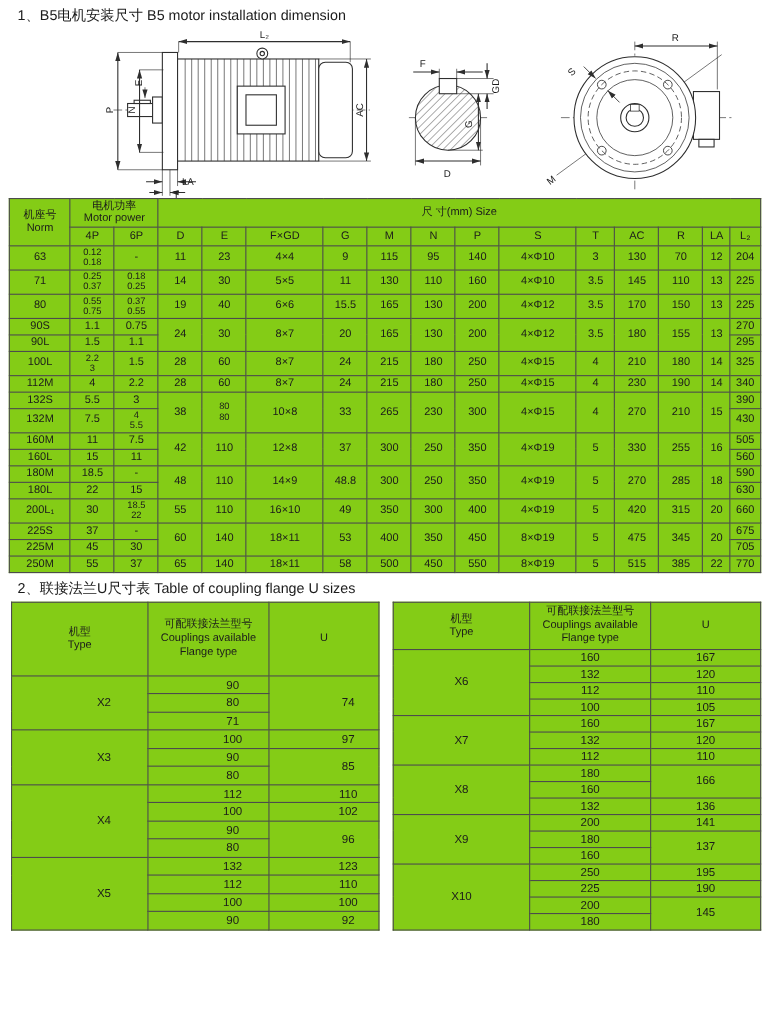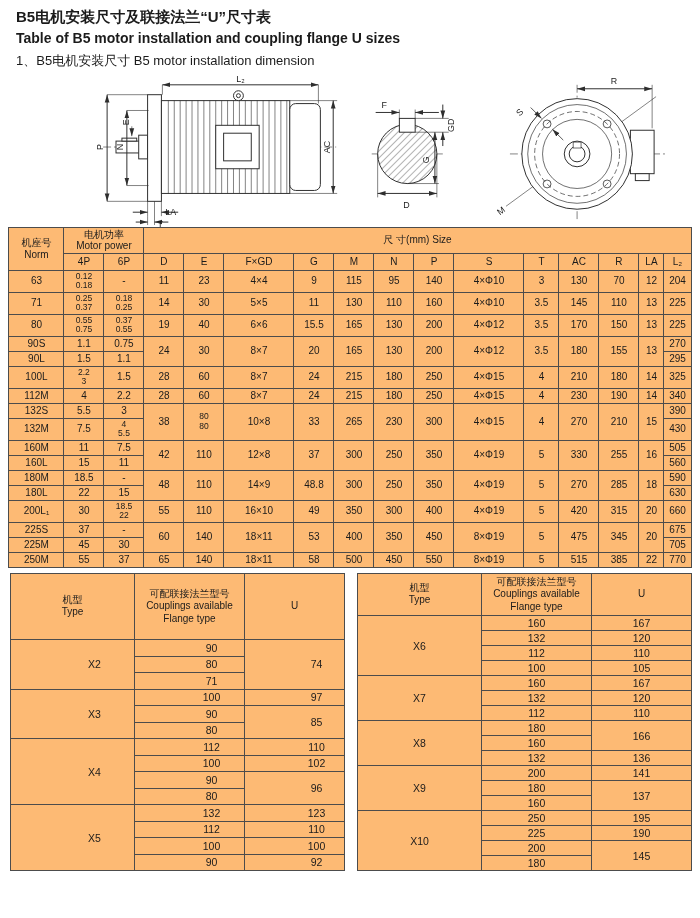--- a/index.html
+++ b/index.html
@@ -8,43 +8,39 @@
     width:700px; height:918px; background:#ffffff; overflow:hidden;
     font-family:"Liberation Sans","DejaVu Sans",sans-serif; color:#1b1b1b;
   }
   .page { width:700px; height:918px; position:relative; }
   .titles { padding:8px 0 0 16px; }
   .title-zh { font-size:15px; font-weight:bold; line-height:1.25; white-space:pre-line; }
   .title-en { font-size:14px; font-weight:bold; line-height:1.3; margin-top:2px; }
   .section-label { margin:6px 17px 0 16px; font-size:13px; line-height:1.2; }
   svg.drawings { display:block; width:700px; height:156px; margin-top:2px; }
   svg text { font-family:"Liberation Sans","DejaVu Sans",sans-serif; font-size:9px; fill:#1b1b1b; }
-  table { border-collapse:collapse; table-layout:fixed; background:#fdba74; }
+  table { border-collapse:collapse; table-layout:fixed; background:#84cc16; }
   td,th { border:1px solid #4c4c4c; text-align:center; vertical-align:middle;
           padding:1px 0; white-space:pre-line; font-weight:normal; overflow:hidden; }
   #t1 { width:680px; margin:0 auto; font-size:10px; border:1.5px solid #3a3a3a; }
   #t1 td { height:15px; line-height:1.2; }
   #t1 th { height:17px; line-height:1.15; font-size:10px; }
   .stacked { font-size:8.5px !important; line-height:1.12 !important; }
   .note { margin:4px 0 0 12px; font-size:10.5px; }
   .twin { display:flex; gap:12px; margin:5px 10px 0 10px; }
   #t2l,#t2r { width:334px; font-size:10.5px; border:1.5px solid #3a3a3a; }
   #t2l th,#t2r th { font-size:10px; line-height:1.25; padding:2px 0; }
   #t2l td { height:16.5px;padding-left:44px; }
   #t2r td { height:13px; }
 </style>
 </head>
 <body>
 
 <div class="page">
 
-  <div class="titles">
-    <div class="title-zh">B5电机安装尺寸及联接法兰“U”尺寸表</div>
-    <div class="title-en">Table of B5 motor installation and coupling flange U sizes</div>
-  </div>
 
   <div class="section-label">1、B5电机安装尺寸  B5 motor installation dimension</div>
 
   <svg class="drawings" viewBox="0 0 700 158">
     <defs>
       <marker id="ae" markerWidth="9" markerHeight="8" refX="8" refY="3" orient="auto" markerUnits="userSpaceOnUse">
         <path d="M0,0.6 L8,3 L0,5.4 z" fill="#2e2e2e"></path>
       </marker>
       <marker id="as" markerWidth="9" markerHeight="8" refX="8" refY="3" orient="auto-start-reverse" markerUnits="userSpaceOnUse">
         <path d="M0,0.6 L8,3 L0,5.4 z" fill="#2e2e2e"></path>
@@ -468,20 +464,21 @@
           <td>5</td>
           <td>515</td>
           <td>385</td>
           <td>22</td>
           <td>770</td>
         </tr>
       </tbody>
     </table>
 
 
+  <div class="section-label">2、联接法兰U尺寸表  Table of coupling flange U sizes</div>
 
   <div class="twin">
     <table id="t2l">
       <colgroup>
           <col style="width:124px">
           <col style="width:110px">
           <col style="width:100px">
         </colgroup>
     <tbody>
           <tr>

